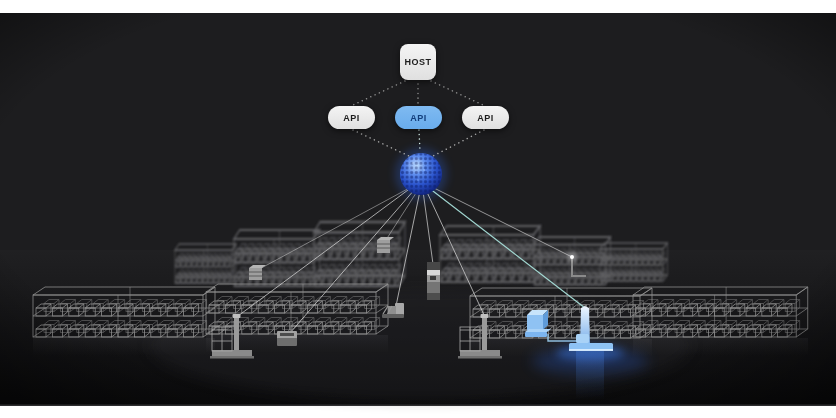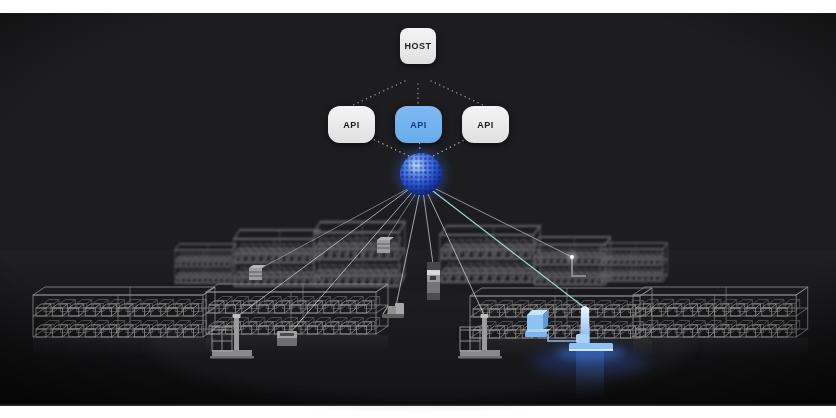--- a/index.html
+++ b/index.html
@@ -7,22 +7,22 @@
     position:relative;width:836px;height:418px;background:#ffffff;overflow:hidden;
     font-family:"Liberation Sans", sans-serif;
   }
   .stage svg{position:absolute;left:0;top:0;}
   .node{
     position:absolute;display:flex;align-items:center;justify-content:center;
     font-weight:bold;font-size:9px;letter-spacing:0.5px;color:#1d1d1d;
     background:linear-gradient(#f4f4f4,#e0e0e0);
     box-shadow:0 2px 6px rgba(0,0,0,0.55);
   }
-  .host{left:400px;top:28px;width:36px;height:36px;border-radius:8px;}
-  .pill{top:106px;width:47px;height:37px;border-radius:12px;}
+  .host{left:400px;top:44px;width:36px;height:36px;border-radius:8px;}
+  .pill{top:106px;width:47px;height:23px;border-radius:12px;}
   .pill.p0{left:328px;}
   .pill.p1{left:395px;background:linear-gradient(#7fbaf1,#69acec);color:#123e7c;}
   .pill.p2{left:462px;}
   .rackF{stroke:#8f8f8f;stroke-width:0.8;}
   .rackB{stroke:#6b6b6e;stroke-width:1.9;}
 </style>
 </head>
 <body>
 
 <div class="stage">

